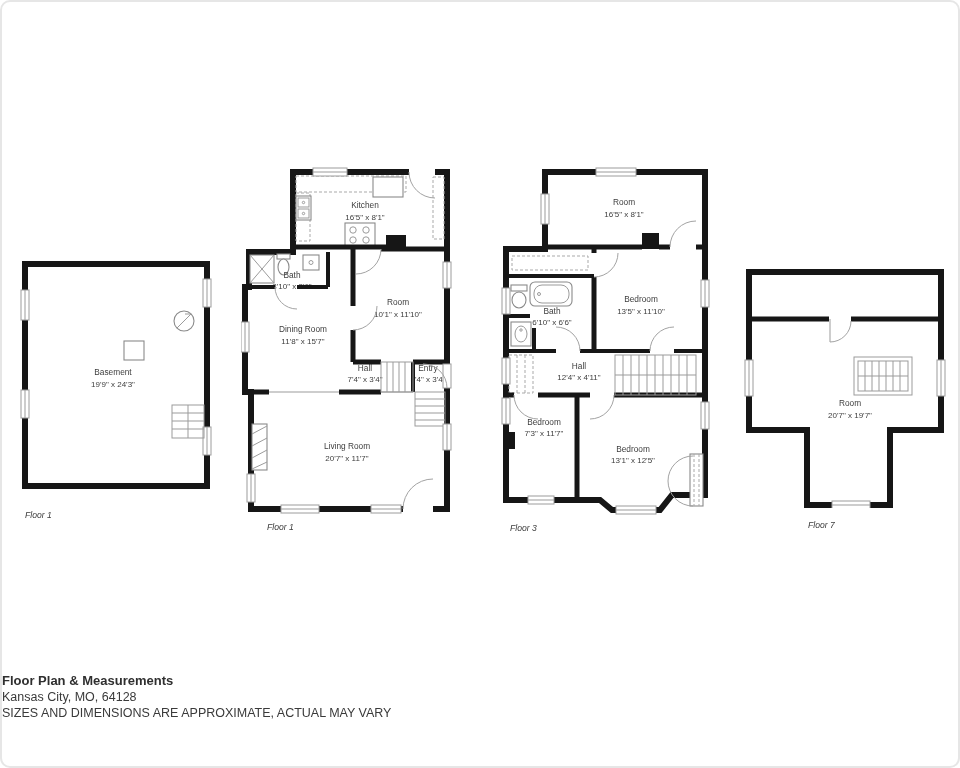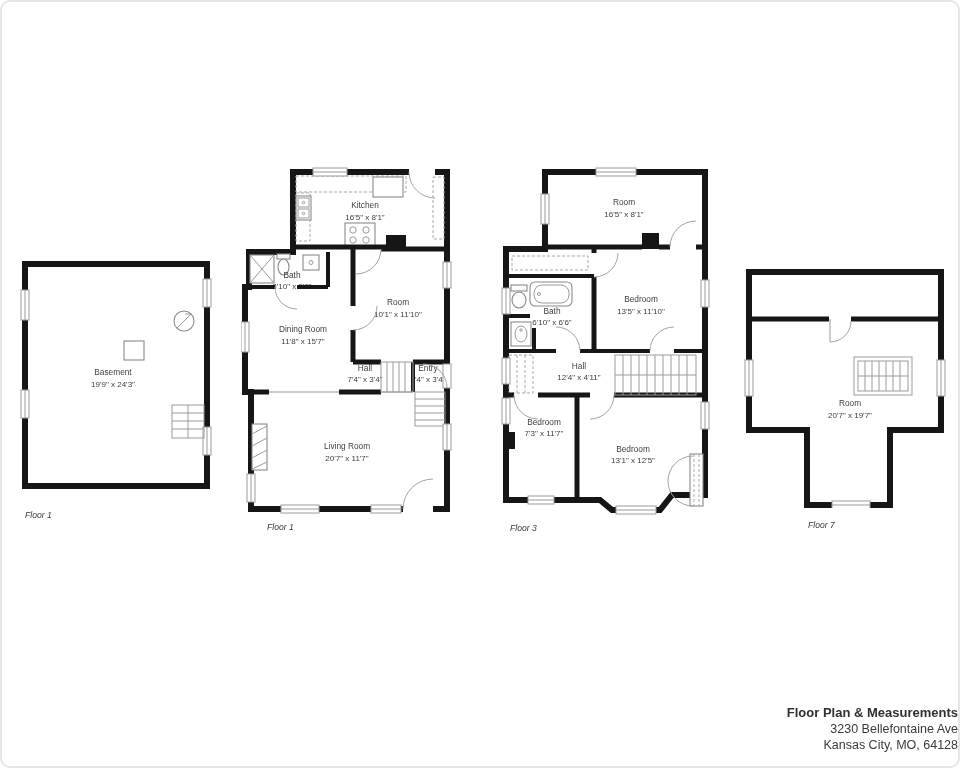--- a/index.html
+++ b/index.html
@@ -11,21 +11,21 @@
   .iw4{stroke:#161616;stroke-width:4;fill:none;}
   .thin{stroke:#9b9b9b;stroke-width:1;fill:none;}
   .fix{stroke:#8a8a8a;stroke-width:1.1;fill:#ffffff;}
   .dash{stroke:#a9a9a9;stroke-width:1;fill:none;stroke-dasharray:3 2;}
   .arc{stroke:#a3a3a3;stroke-width:1;fill:none;}
   .win{fill:#ffffff;stroke:#9c9c9c;stroke-width:1;}
   .blk{fill:#161616;stroke:none;}
   .rn{font:8.3px "Liberation Sans",sans-serif;fill:#3d3d3d;text-anchor:middle;}
   .rd{font:8px "Liberation Sans",sans-serif;fill:#3d3d3d;text-anchor:middle;}
   .caption{position:absolute;font-size:8.6px;color:#3c3c3c;font-style:italic;}
-  .footer{position:absolute;left:0;right:0;top:702px;text-align:right;color:#3a3a3a;}
+  .footer{position:absolute;left:0;right:0;top:670px;text-align:left;color:#3a3a3a;}
   .footer .t{font-size:13px;font-weight:bold;color:#2f2f2f;line-height:17px;}
   .footer .l{font-size:12.5px;line-height:16px;}
 </style>
 </head>
 <body>
 
 <div class="canvas">
 
   <figure style="left:18px;top:257px;width:192px;height:235px">
     <svg width="192" height="235" viewBox="0 0 192 235">
@@ -324,17 +324,17 @@
           <line class="thin" x1="88" y1="239" x2="126" y2="239"></line>
       </g>
       <text class="rn" x="106" y="140">Room</text>
       <text class="rd" x="106" y="152">20'7" x 19'7"</text>
     </svg>
   </figure>
   <div class="caption" style="left:806px;top:518px">Floor 7</div>
 
   <div class="footer">
     <div class="t">Floor Plan &amp; Measurements</div>
-    <div class="l">3230 Bellefontaine Ave</div>
     <div class="l">Kansas City, MO, 64128</div>
+    <div class="l">SIZES AND DIMENSIONS ARE APPROXIMATE, ACTUAL MAY VARY</div>
   </div>
 
 </div>
 
 </body></html>

